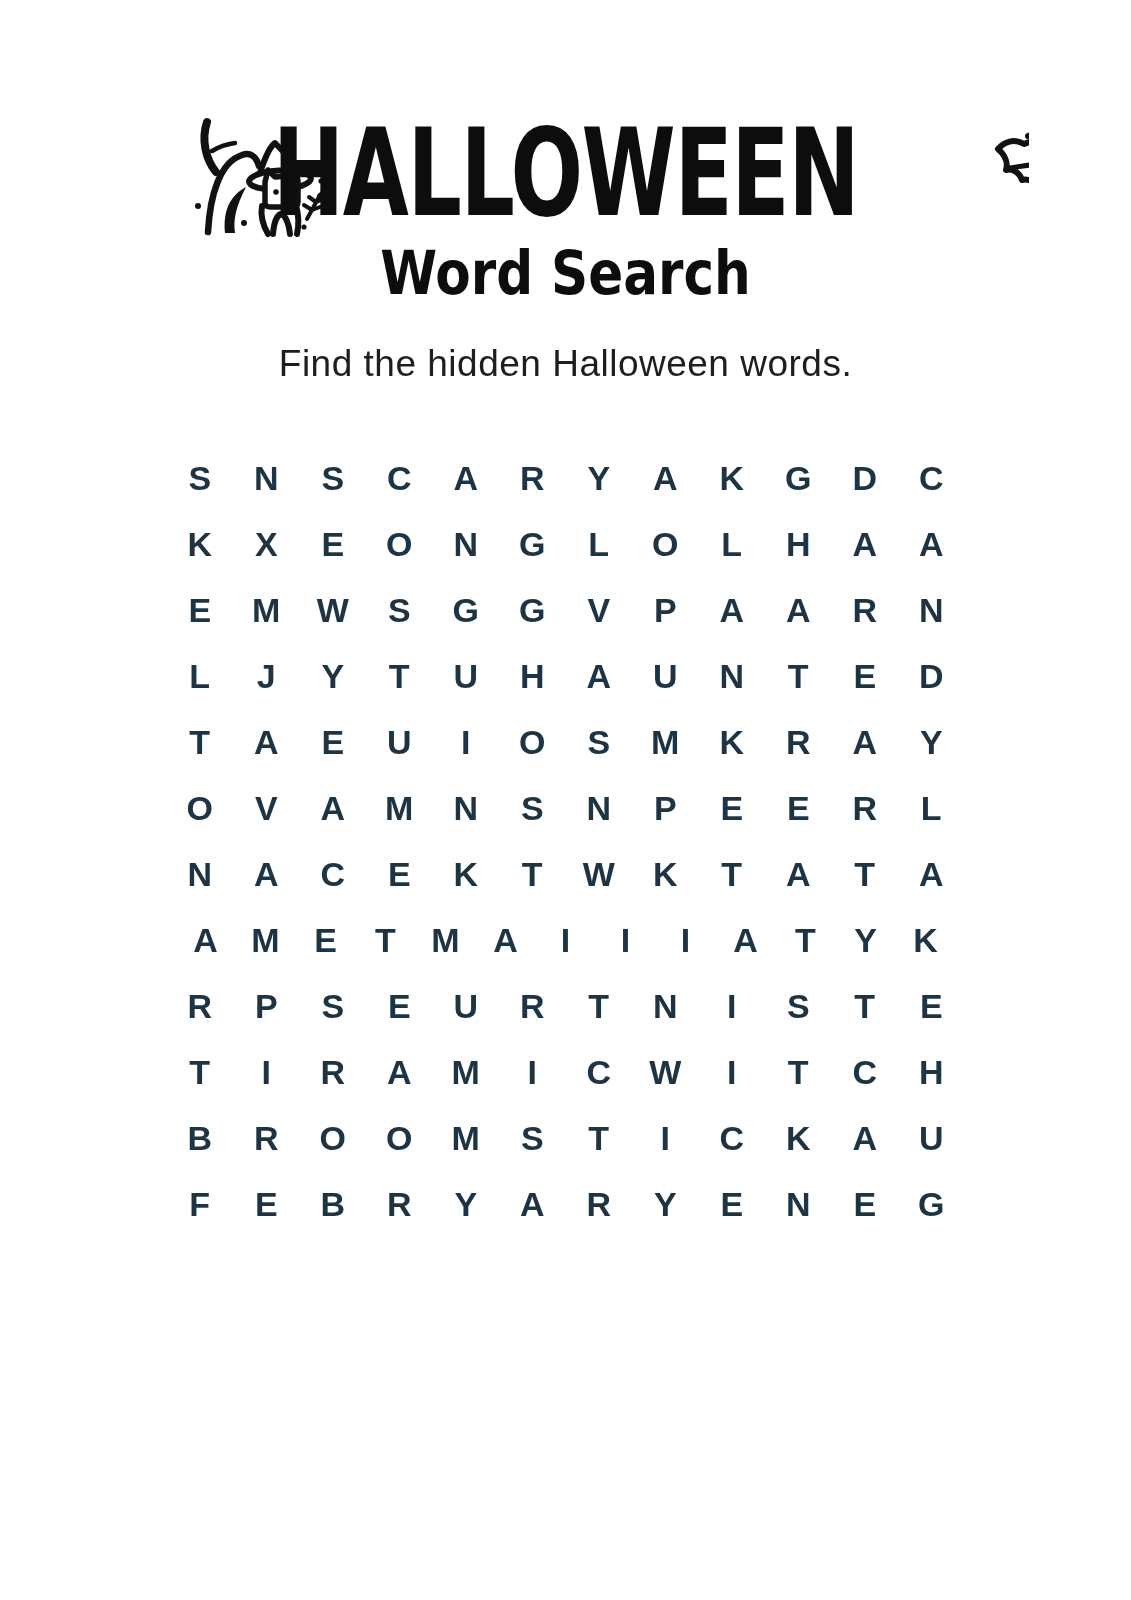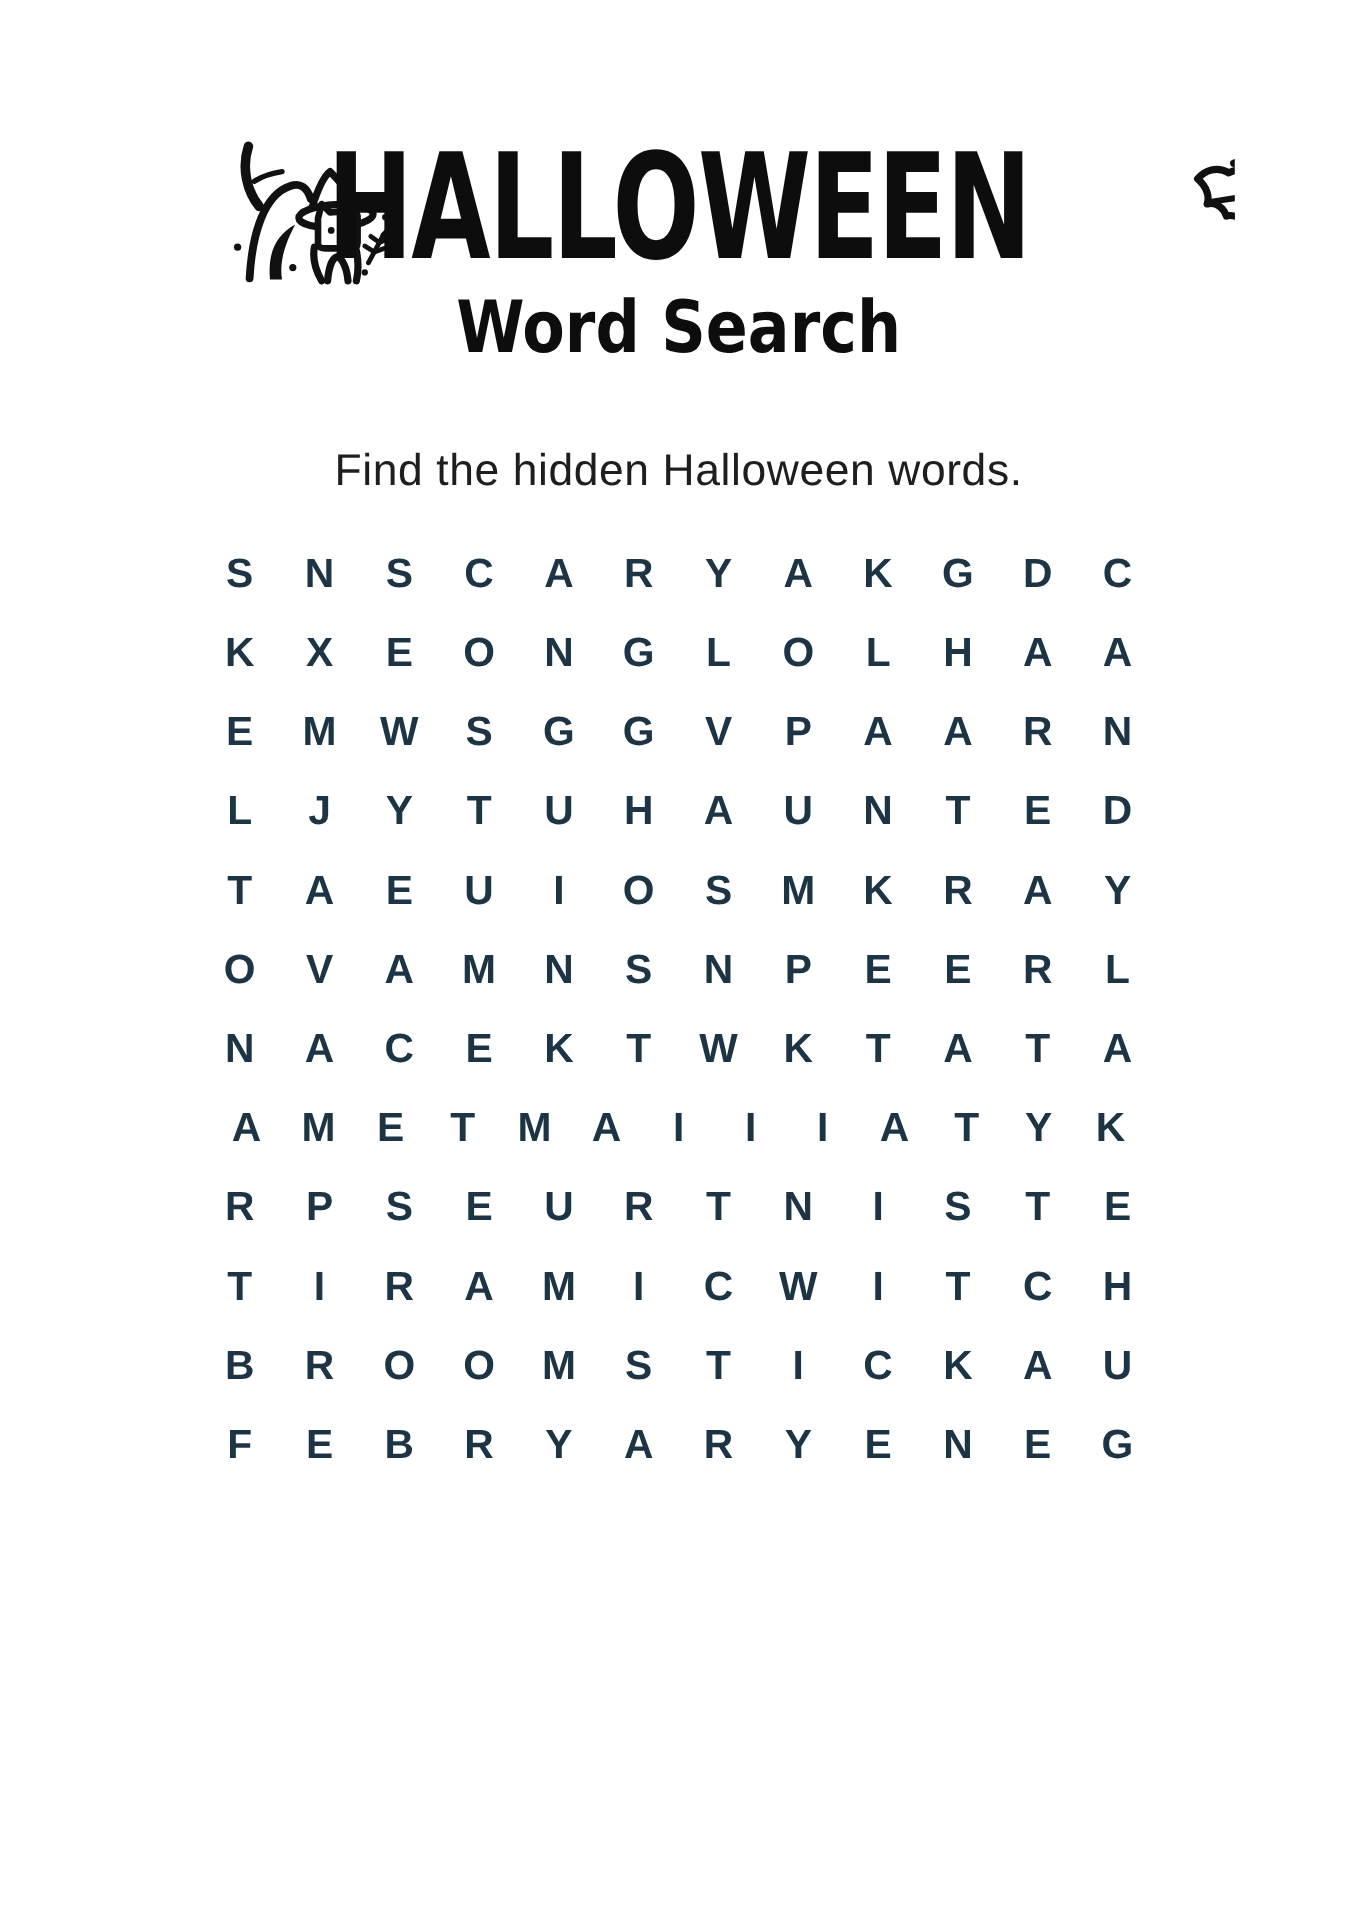--- a/index.html
+++ b/index.html
@@ -20,21 +20,20 @@
   .subtitle {
     position:absolute; top:243px; left:0; width:100%;
     text-align:center; font-family:"DejaVu Sans", sans-serif; font-weight:bold;
     font-size:60px; line-height:1; color:var(--ink);
     transform:scaleX(0.86); white-space:nowrap;
   }
   .instruction {
     position:absolute; top:344px; left:0; width:100%;
     text-align:center; font-size:37px; line-height:1.1; color:#1e1e1e;
     letter-spacing:0.5px;
-    margin-top:28px;
   }
   .icon { position:absolute; }
   .cat-icon { left:78px; top:110px; width:175px; height:145px; }
   .bat-icon { left:864px; top:112px; width:200px; height:140px; }
   .grid { position:absolute; top:445px; left:0; width:100%; }
   .grid-row { display:flex; justify-content:center; height:66px; }
   .grid-cell {
     width:66.5px; text-align:center; line-height:66px;
     font-weight:bold; font-size:34px; color:var(--letter);
   }

